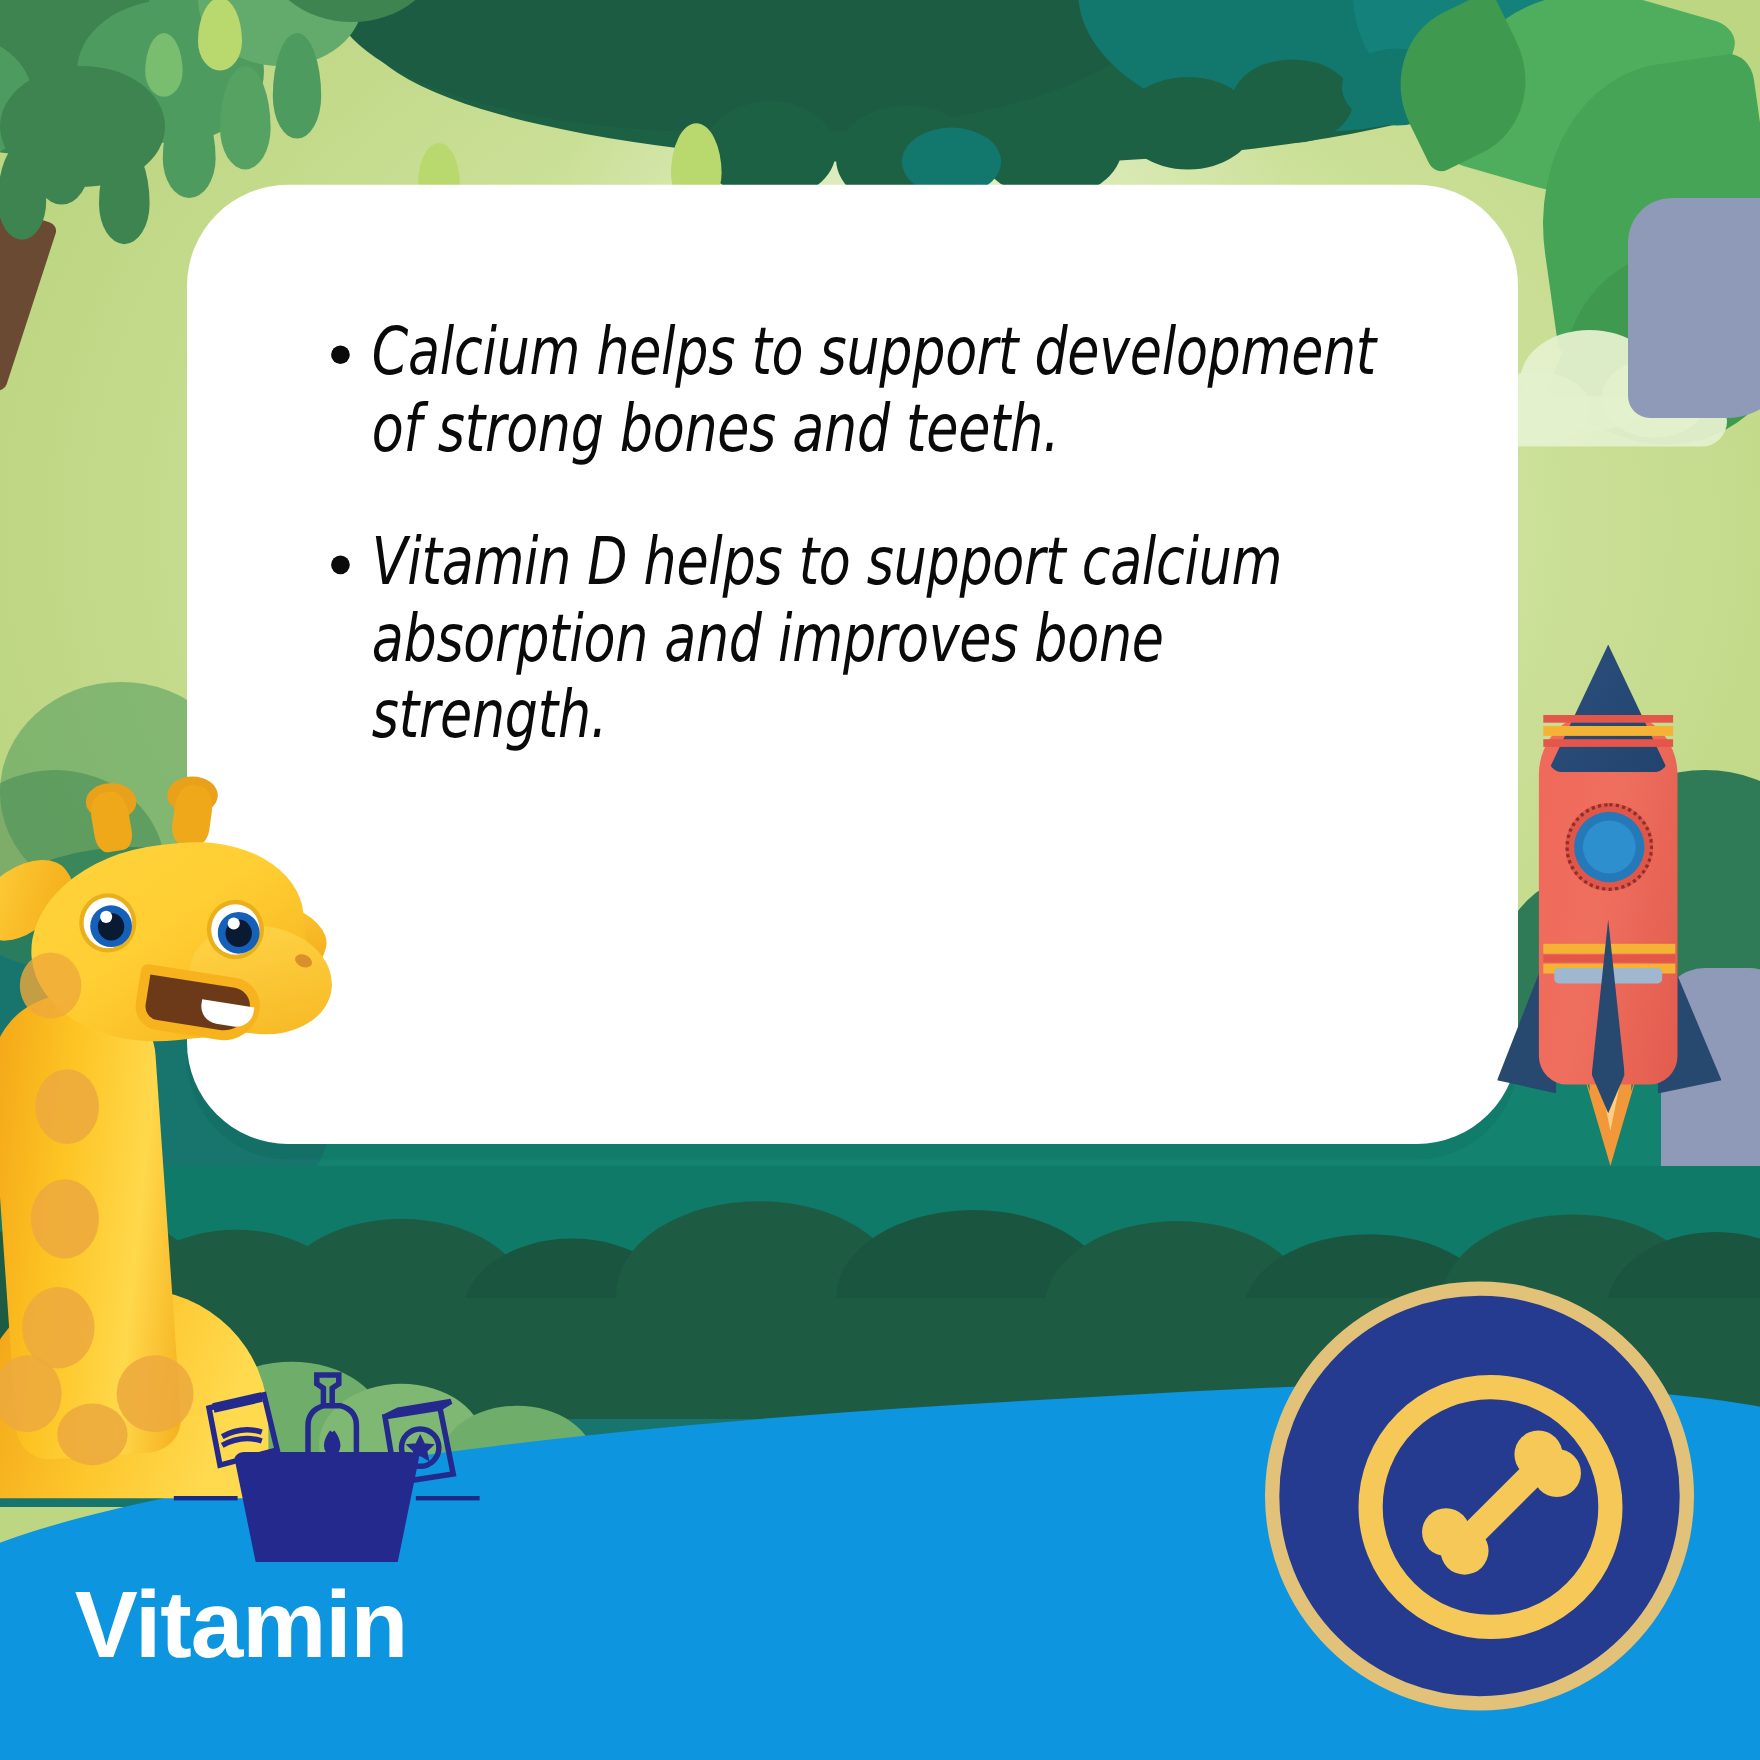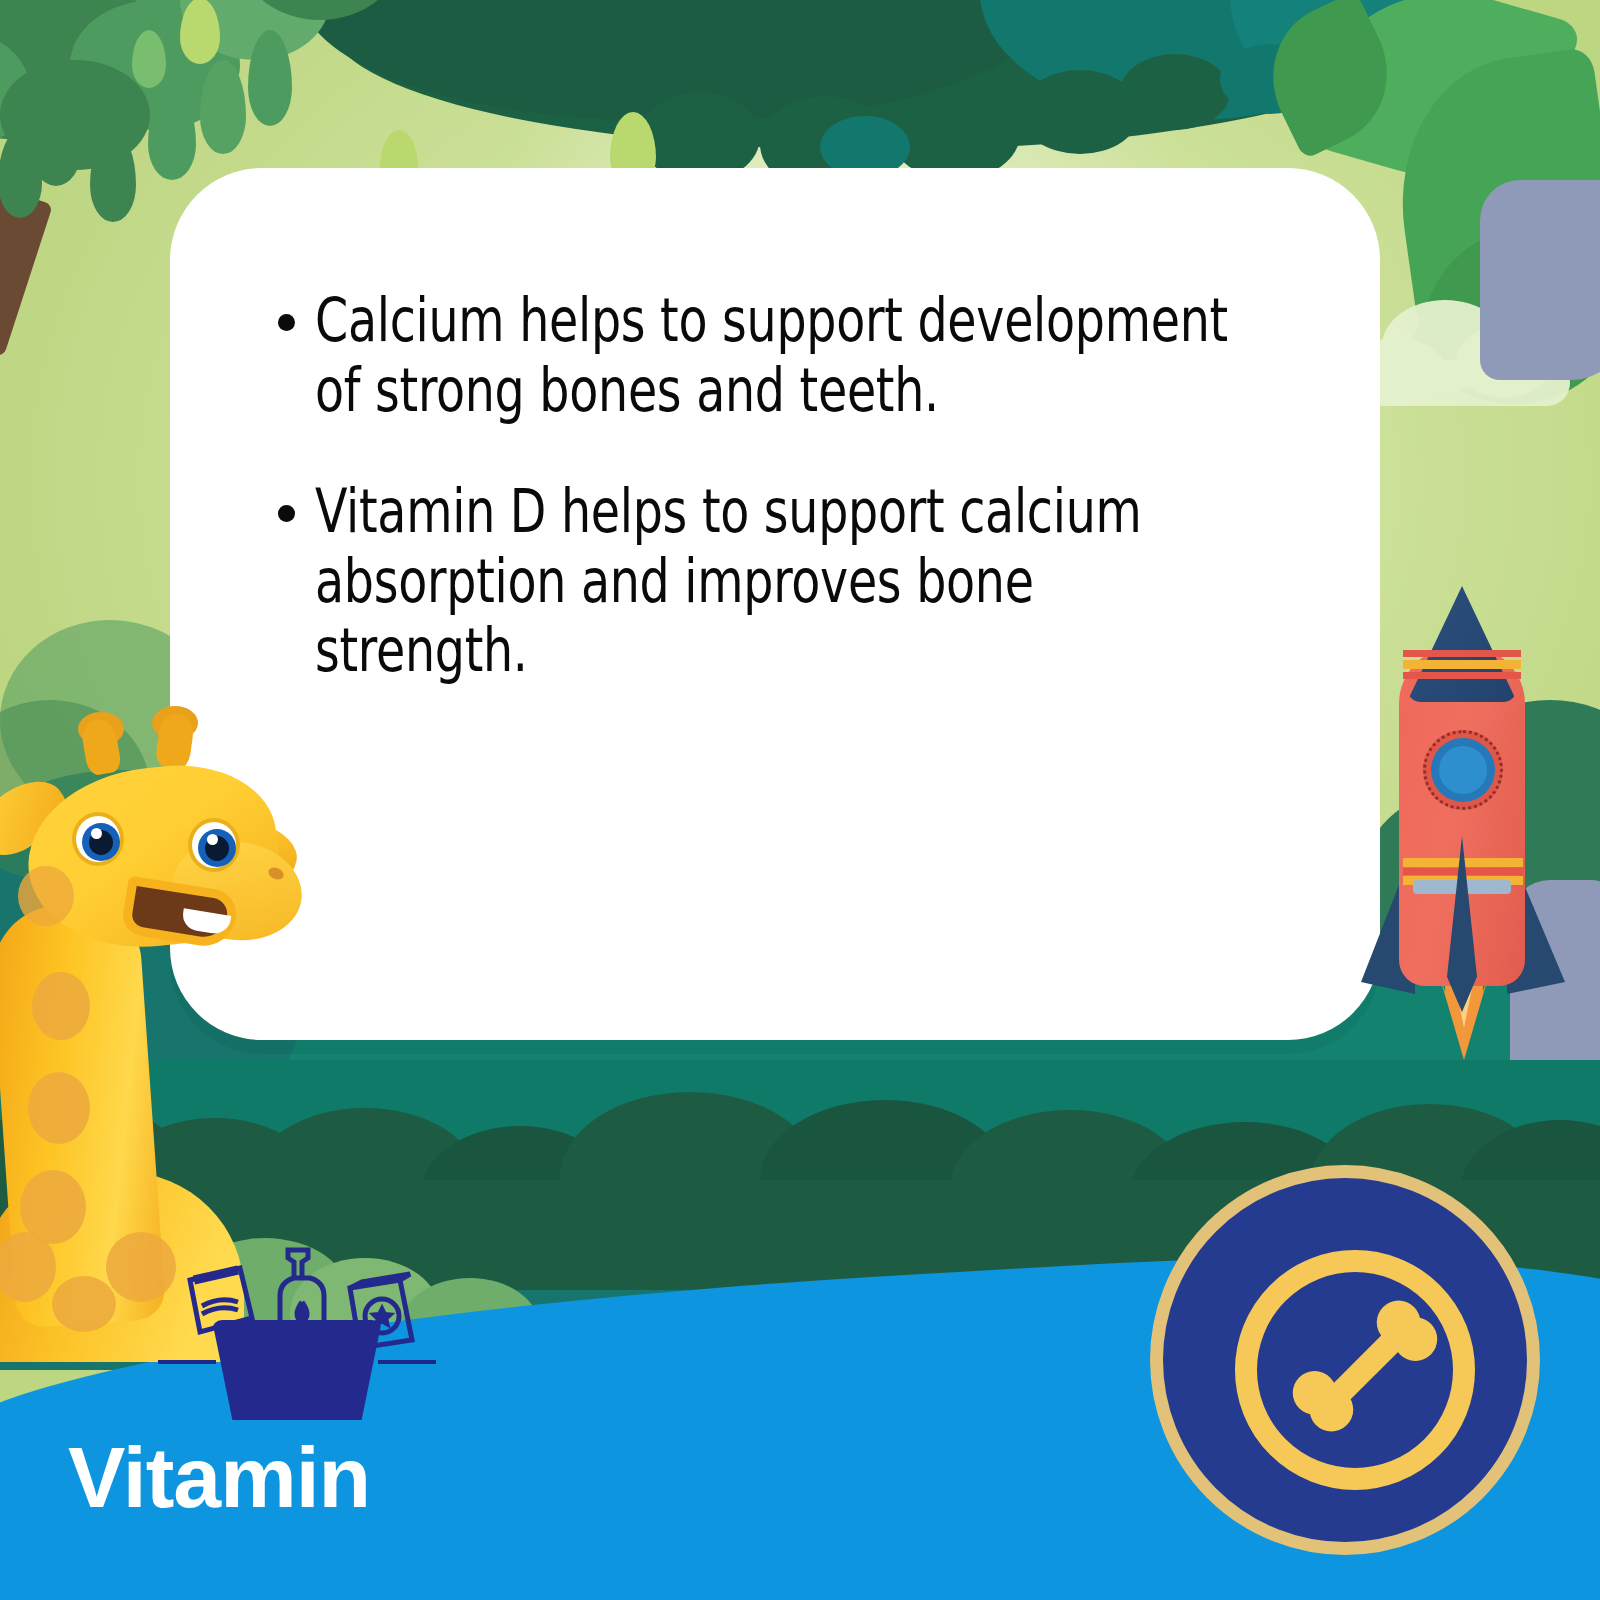--- a/index.html
+++ b/index.html
@@ -85,21 +85,21 @@
     position:absolute;left:0;top:1408px;width:1600px;height:200px;background:#0d95e0;
   }
 
   
   .card{
     position:absolute;left:170px;top:168px;width:1210px;height:872px;
     background:#ffffff;border-radius:92px;
     box-shadow:0 14px 0 rgba(11,92,78,.18);
   }
   .card-body{
-    position:absolute;left:108px;top:118px;width:1100px;
+    position:absolute;left:131px;top:118px;width:1100px;font-style:italic;
   }
   .bullet-row{display:flex;align-items:flex-start;margin-bottom:52px;}
   .bullet-row:last-child{margin-bottom:0;}
   .dot{
     flex:0 0 auto;width:17px;height:17px;border-radius:50%;background:#0b0b0b;
     margin:28px 20px 0 0;
   }
   .btext{
     font-family:"Liberation Sans Narrow","DejaVu Sans Condensed","Liberation Sans",sans-serif;
     font-size:60px;line-height:1.16;color:#0a0a0a;font-weight:400;

